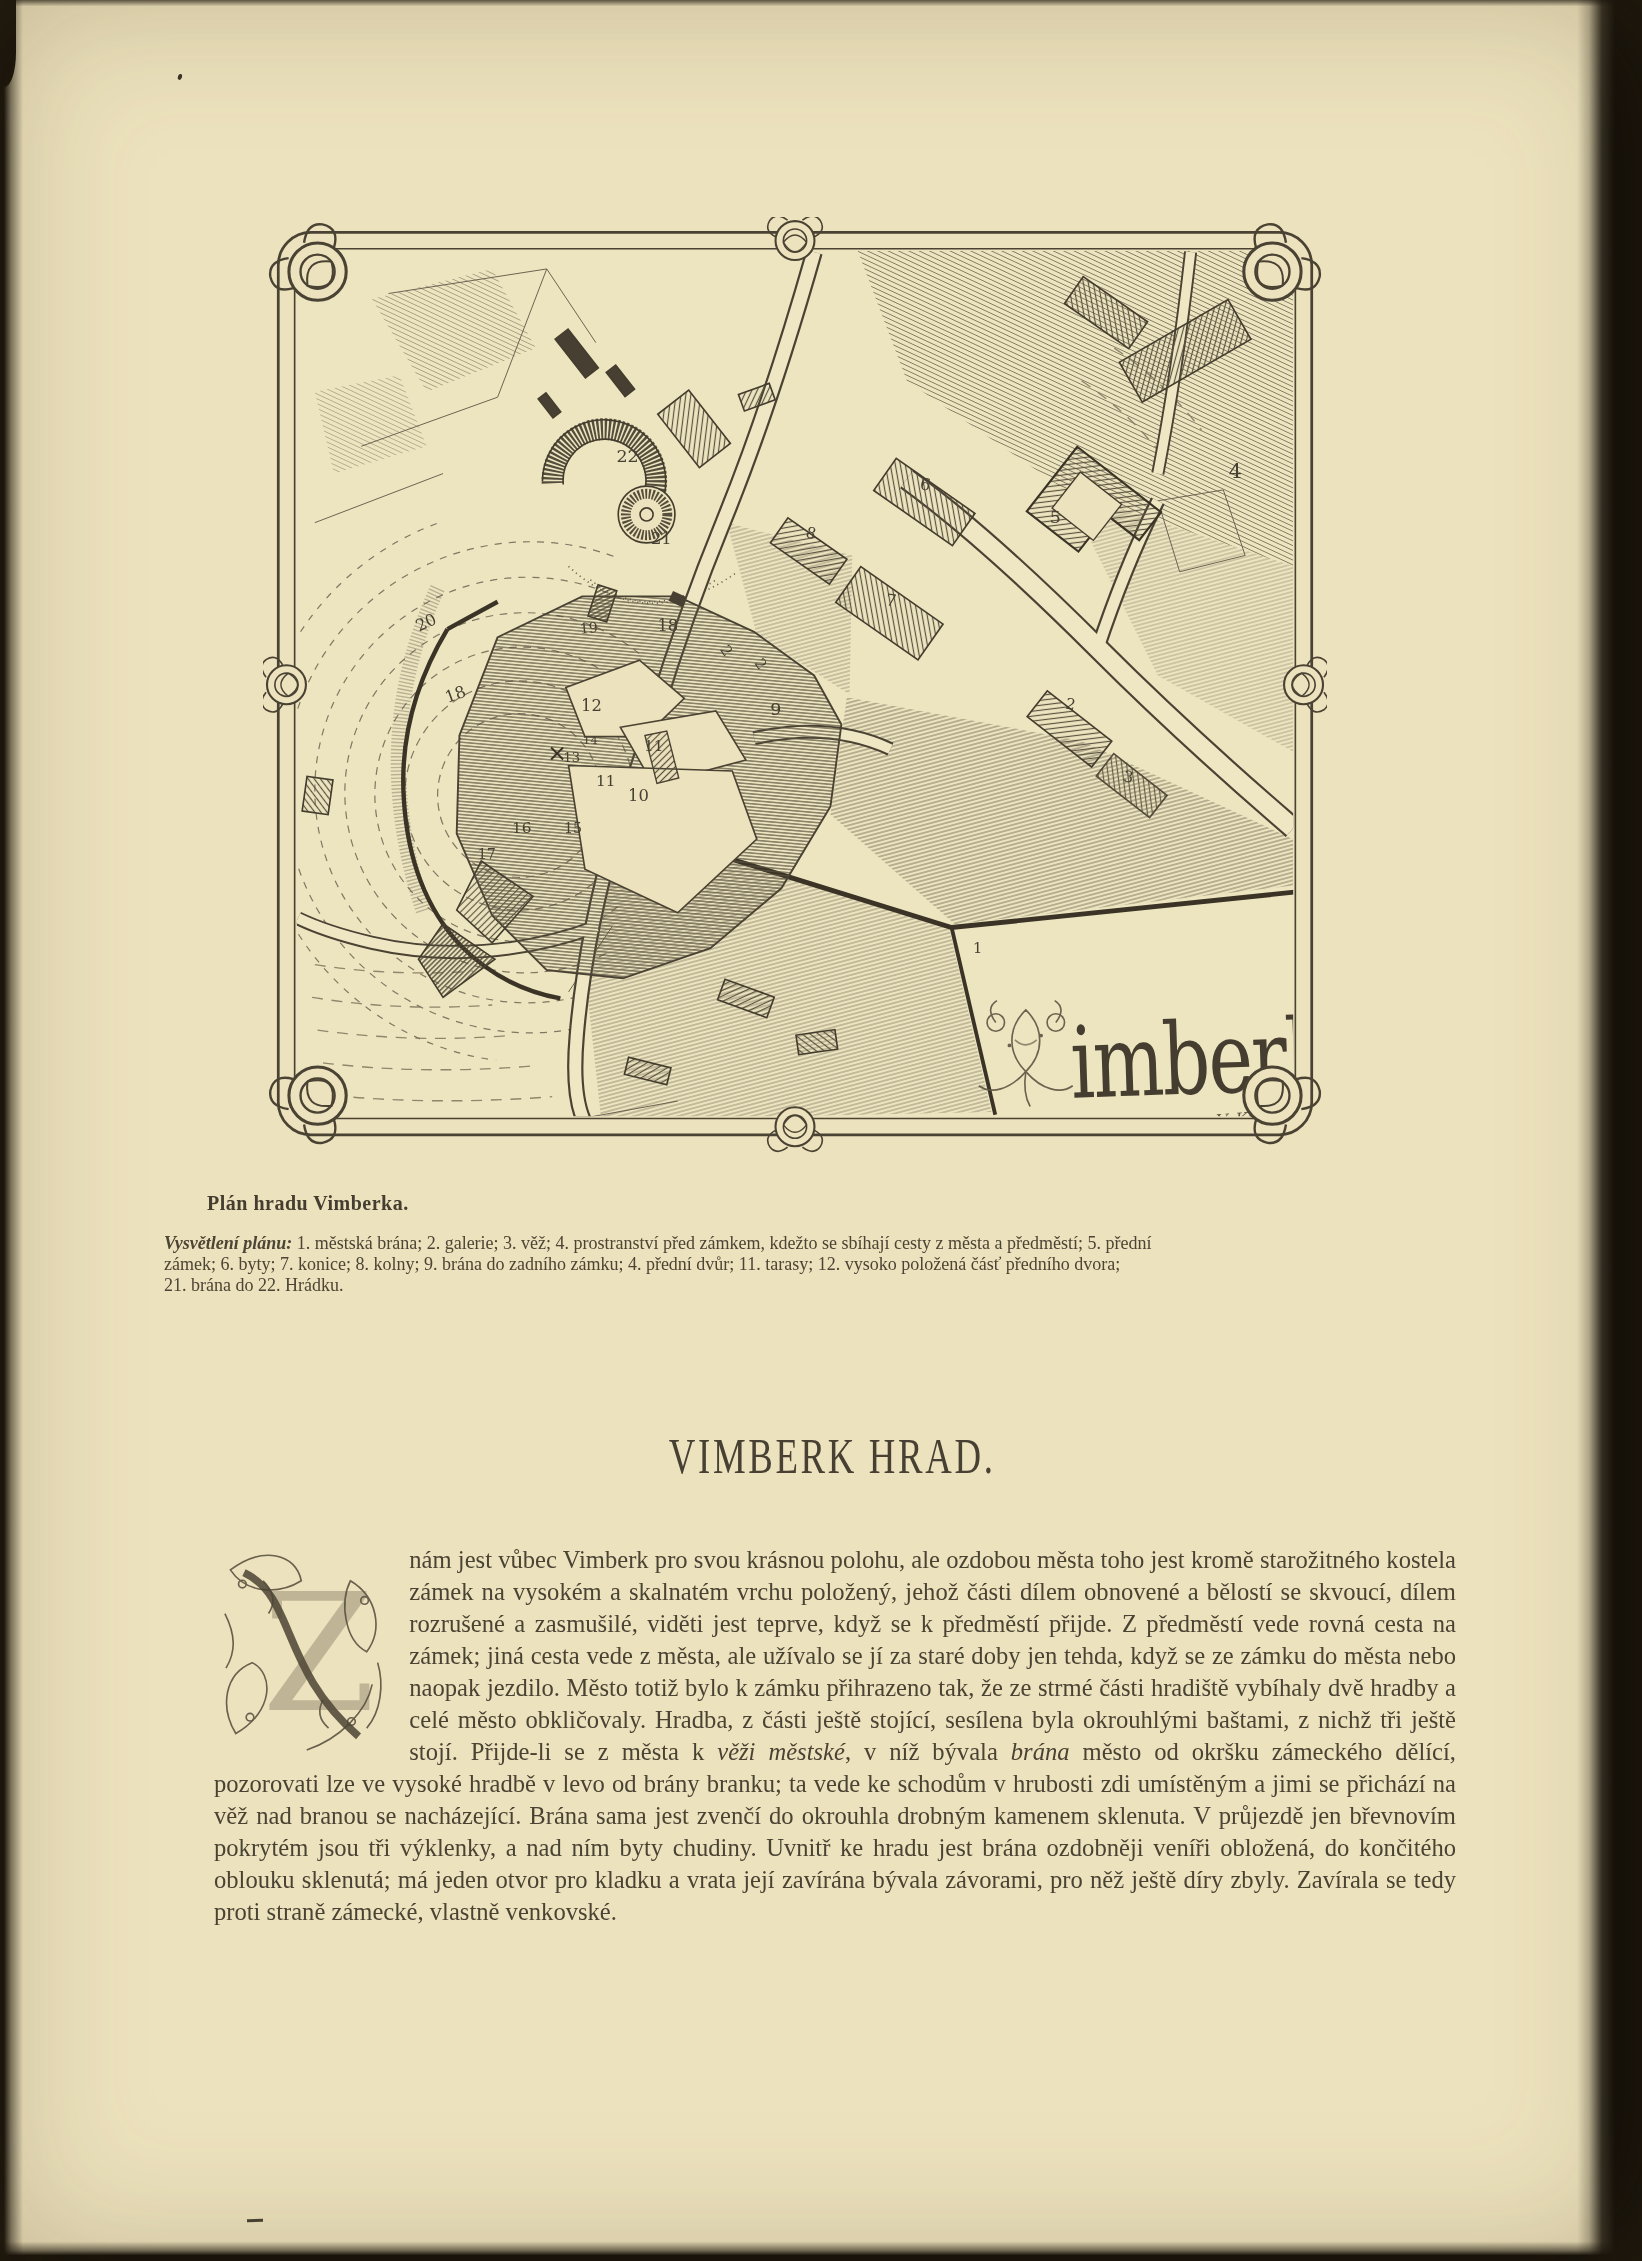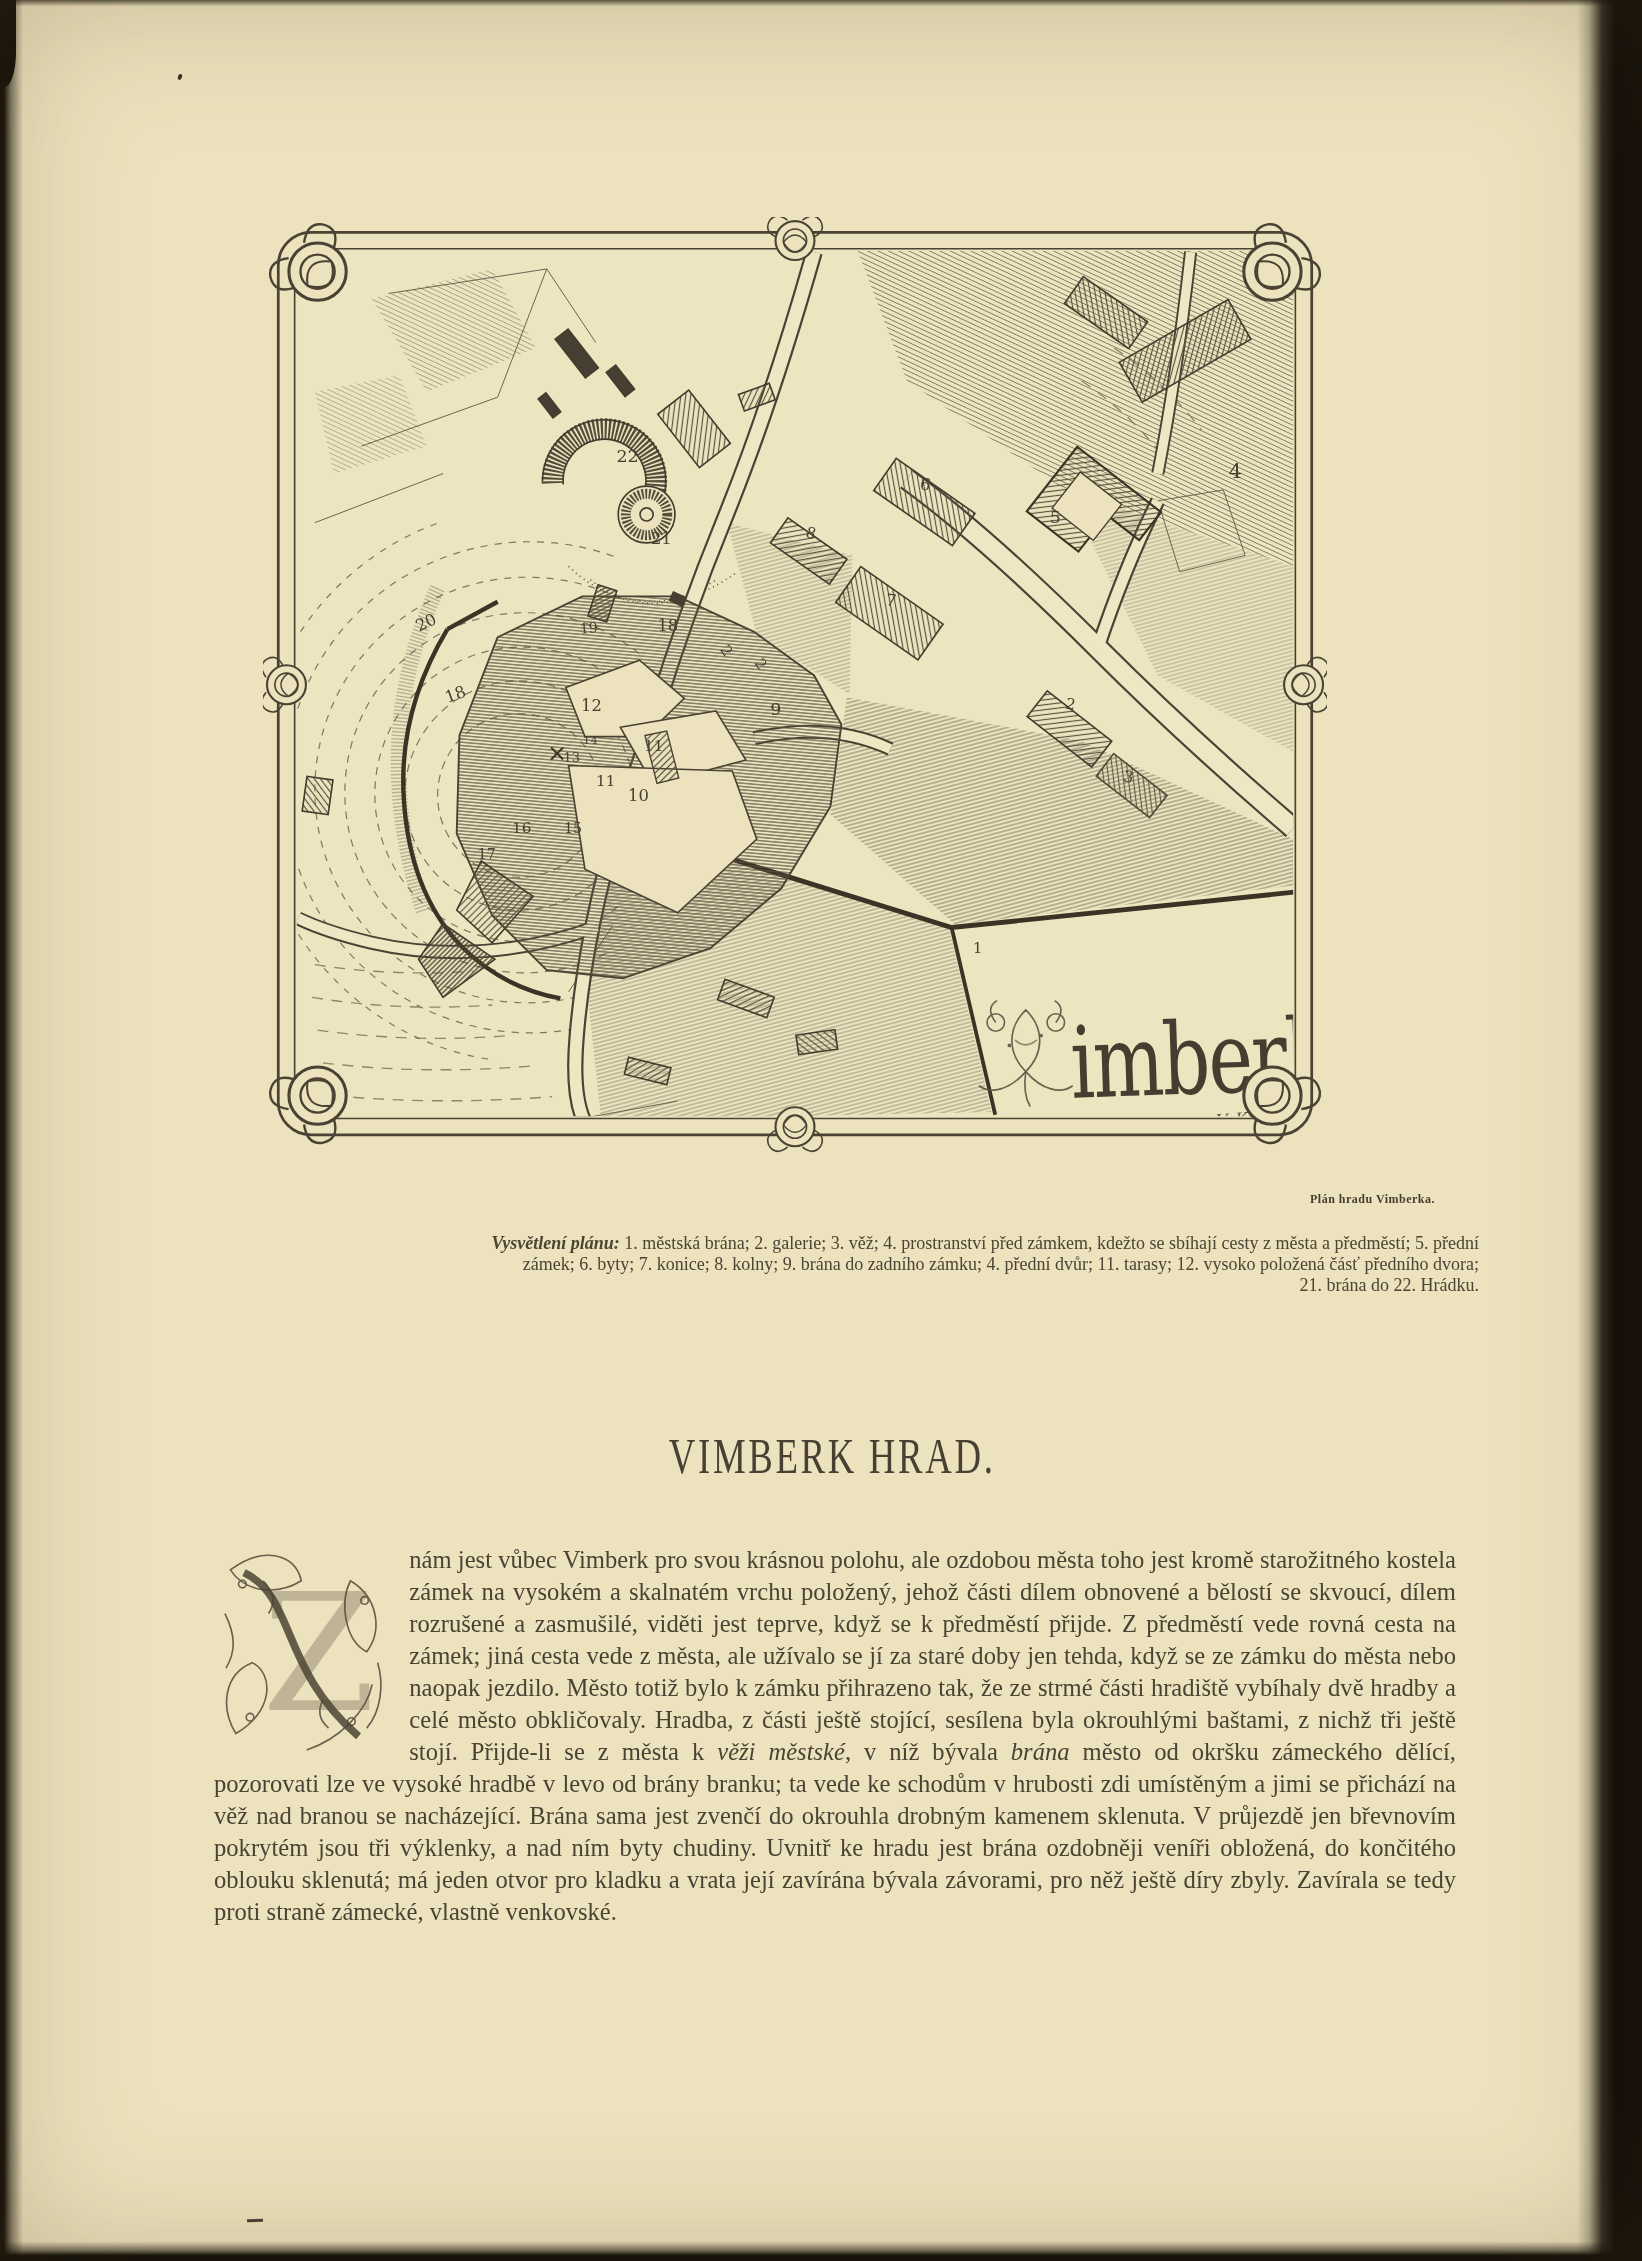--- a/index.html
+++ b/index.html
@@ -15,24 +15,24 @@
     background:linear-gradient(270deg,#0e0b06 0px,#0e0b06 27px,rgba(14,11,6,.85) 40px,rgba(14,11,6,.25) 53px,rgba(14,11,6,0) 65px);}
   .edge-bottom{left:0;bottom:0;width:100%;height:19.6px;
     background:linear-gradient(0deg,#0e0b06 0px,#0e0b06 5.5px,rgba(14,11,6,.55) 10.4px,rgba(14,11,6,0) 19.6px);}
   .edge-top{left:0;top:0;width:100%;height:6.5px;
     background:linear-gradient(180deg,rgba(14,11,6,.65) 0px,rgba(14,11,6,0) 6.5px);}
   .corner-tl{position:absolute;left:0;top:0;width:16.4px;height:87px;background:#120e08;border-bottom-right-radius:70% 40%;}
 
   .map-wrap{position:absolute;left:263px;top:217px;width:1064px;height:936px;}
   .map-wrap svg{display:block;width:100%;height:100%;}
 
-  .caption{position:absolute;left:207px;top:1192px;width:1228px;text-align:right;
-           font-size:12px;font-weight:700;letter-spacing:0.5px;color:#453e30;}
-
-  .legend{position:absolute;left:164px;top:1233px;width:1315px;text-align:right;
+  .caption{position:absolute;left:207px;top:1192px;width:1228px;text-align:left;
+           font-size:20px;font-weight:700;letter-spacing:0.5px;color:#453e30;}
+
+  .legend{position:absolute;left:164px;top:1233px;width:1315px;text-align:left;
           font-size:18px;line-height:21px;color:#4c4434;}
   .legend .b{font-weight:700;}
   .it{font-style:italic;}
 
   .title{position:absolute;left:207px;top:1419px;width:1228px;margin:11px;text-align:center;
          font-weight:400;font-size:46px;letter-spacing:3.3px;color:#474033;}
   .title span{display:inline-block;transform:scale(0.8,1.08);transform-origin:center;}
 
   .body-text{position:absolute;left:214px;top:1544px;width:1242px;
              font-size:24.6px;line-height:32px;text-align:justify;color:#4a4334;}

